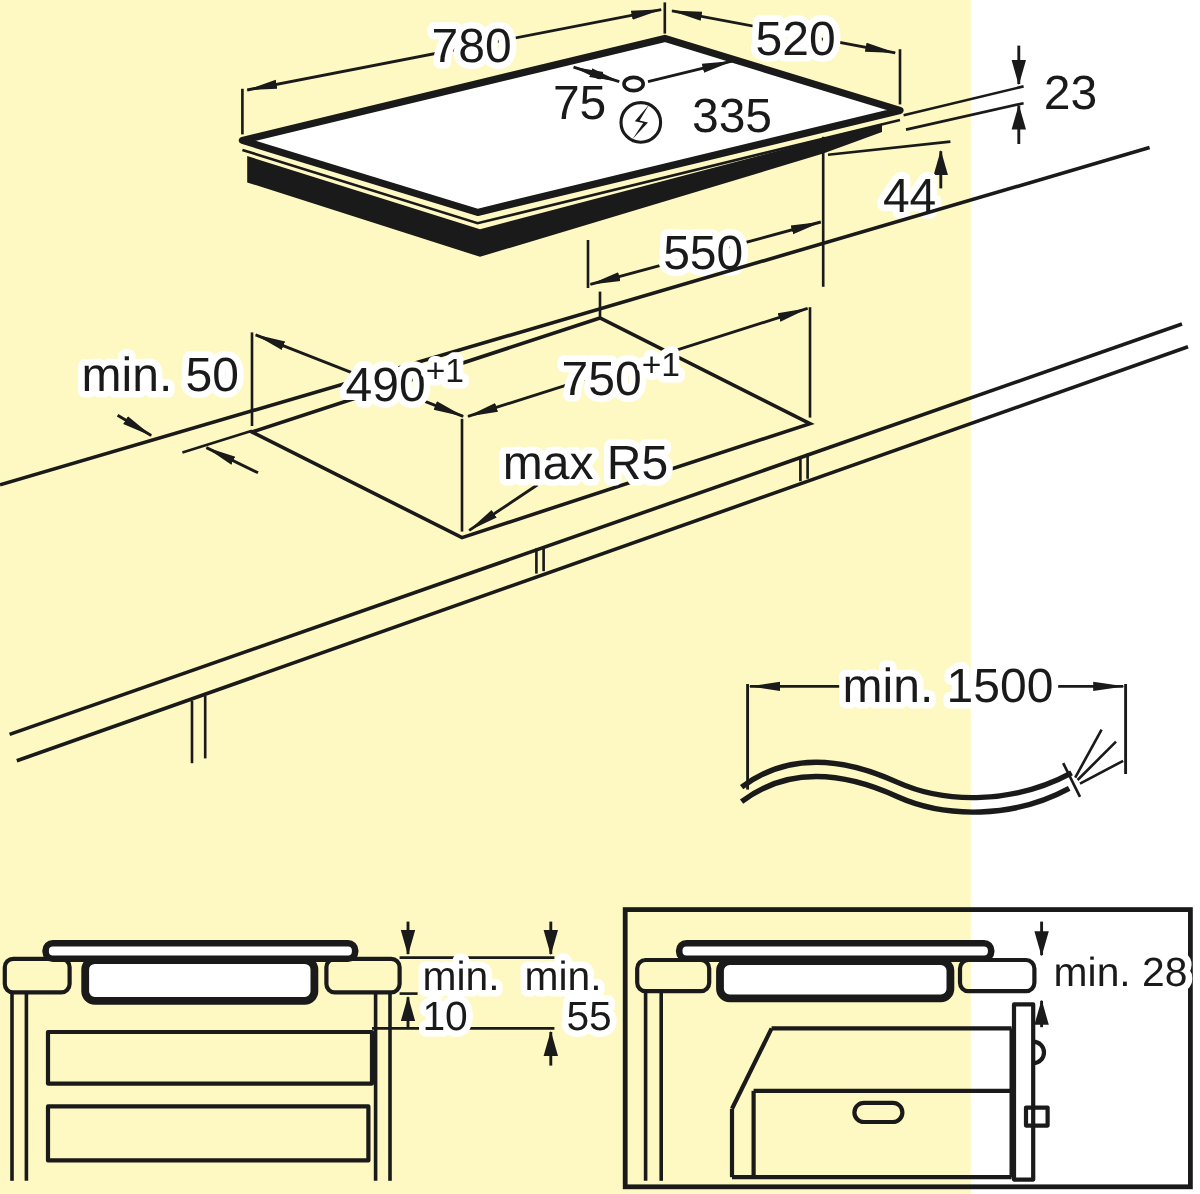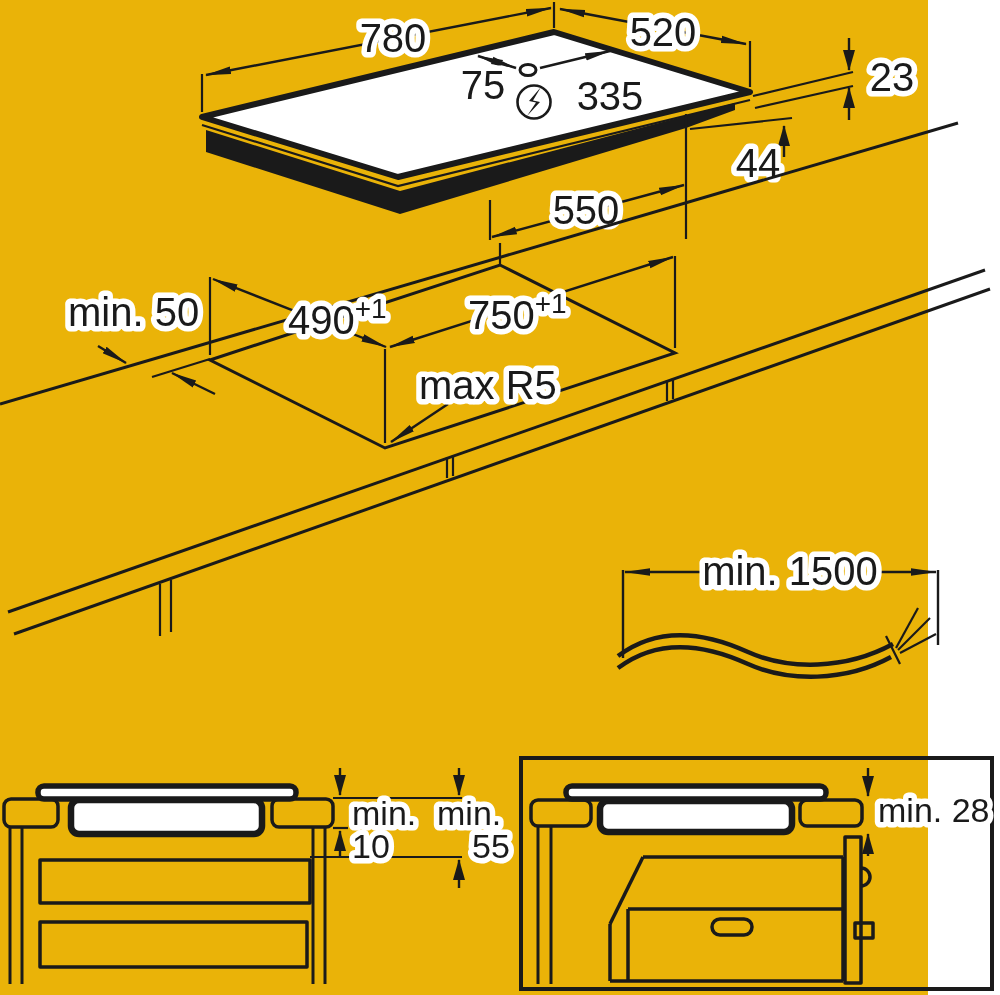--- a/index.html
+++ b/index.html
@@ -1,16 +1,16 @@
 <!DOCTYPE html>
 <html><head>
 <meta charset="utf-8">
 <style>
   html,body{margin:0;padding:0;background:#ffffff;}
-  .stage{width:928px;height:995px;position:relative;background:#eab308;}
+  .stage{width:809px;height:995px;position:relative;background:#fef9c3;}
   svg{display:block;}
   .lbl{
     font-family:"Liberation Sans","DejaVu Sans",sans-serif;
     fill:#1a1a1a;
     paint-order:stroke fill;
     stroke:#ffffff;
     stroke-width:11px;
     stroke-linejoin:round;
   }
   .f40{font-size:40px;}

